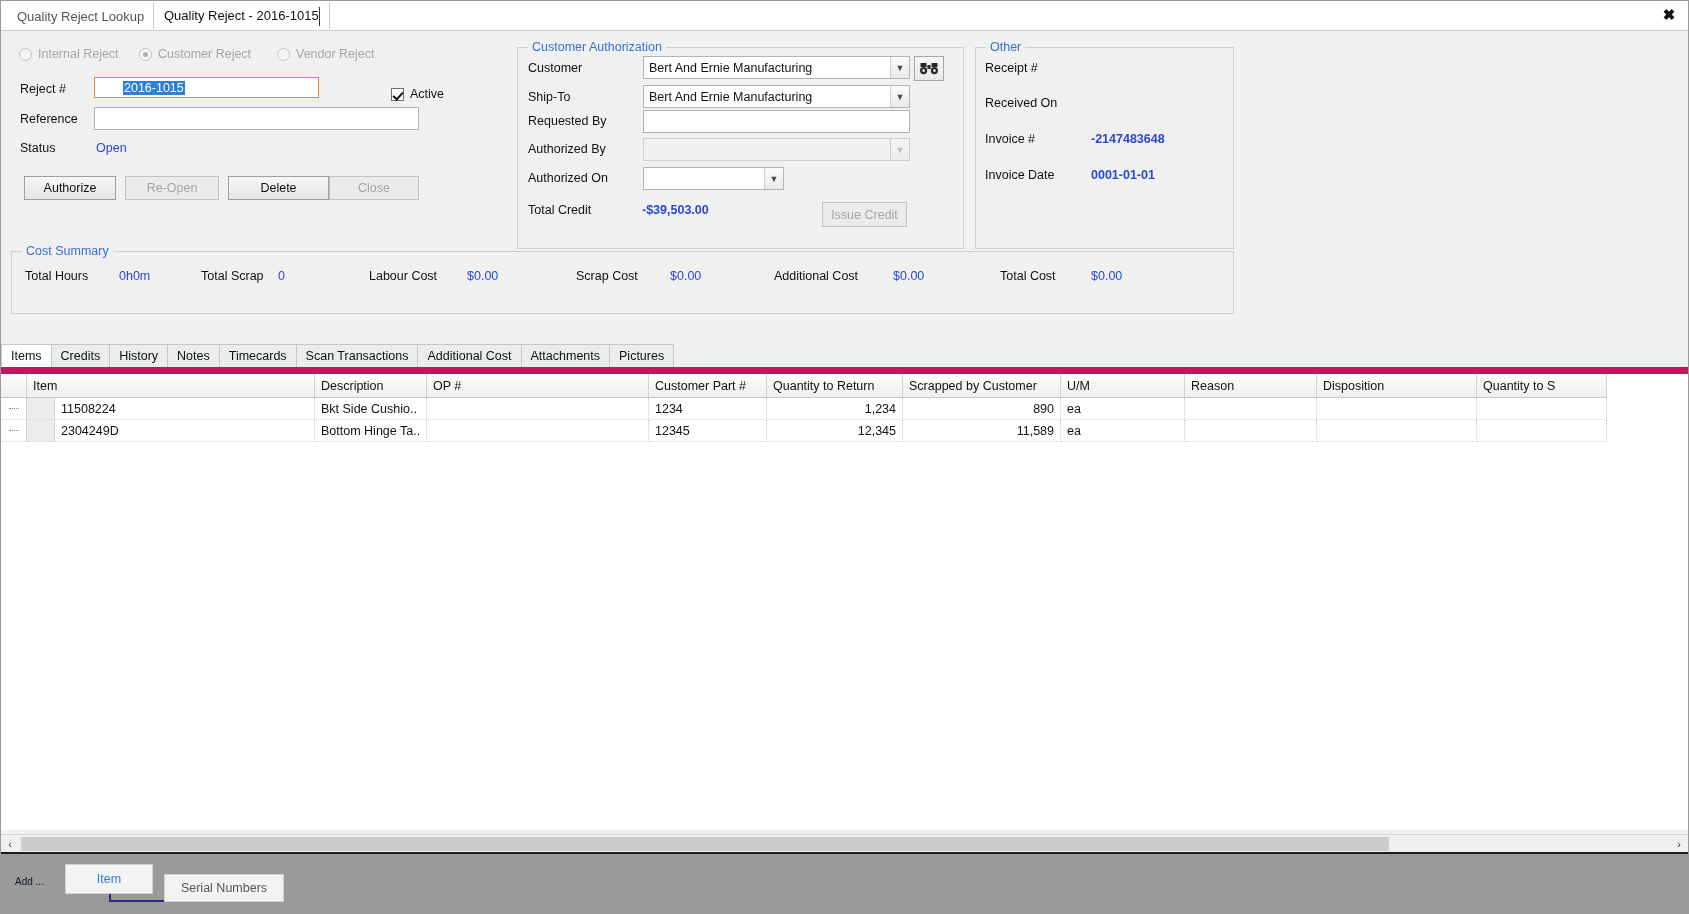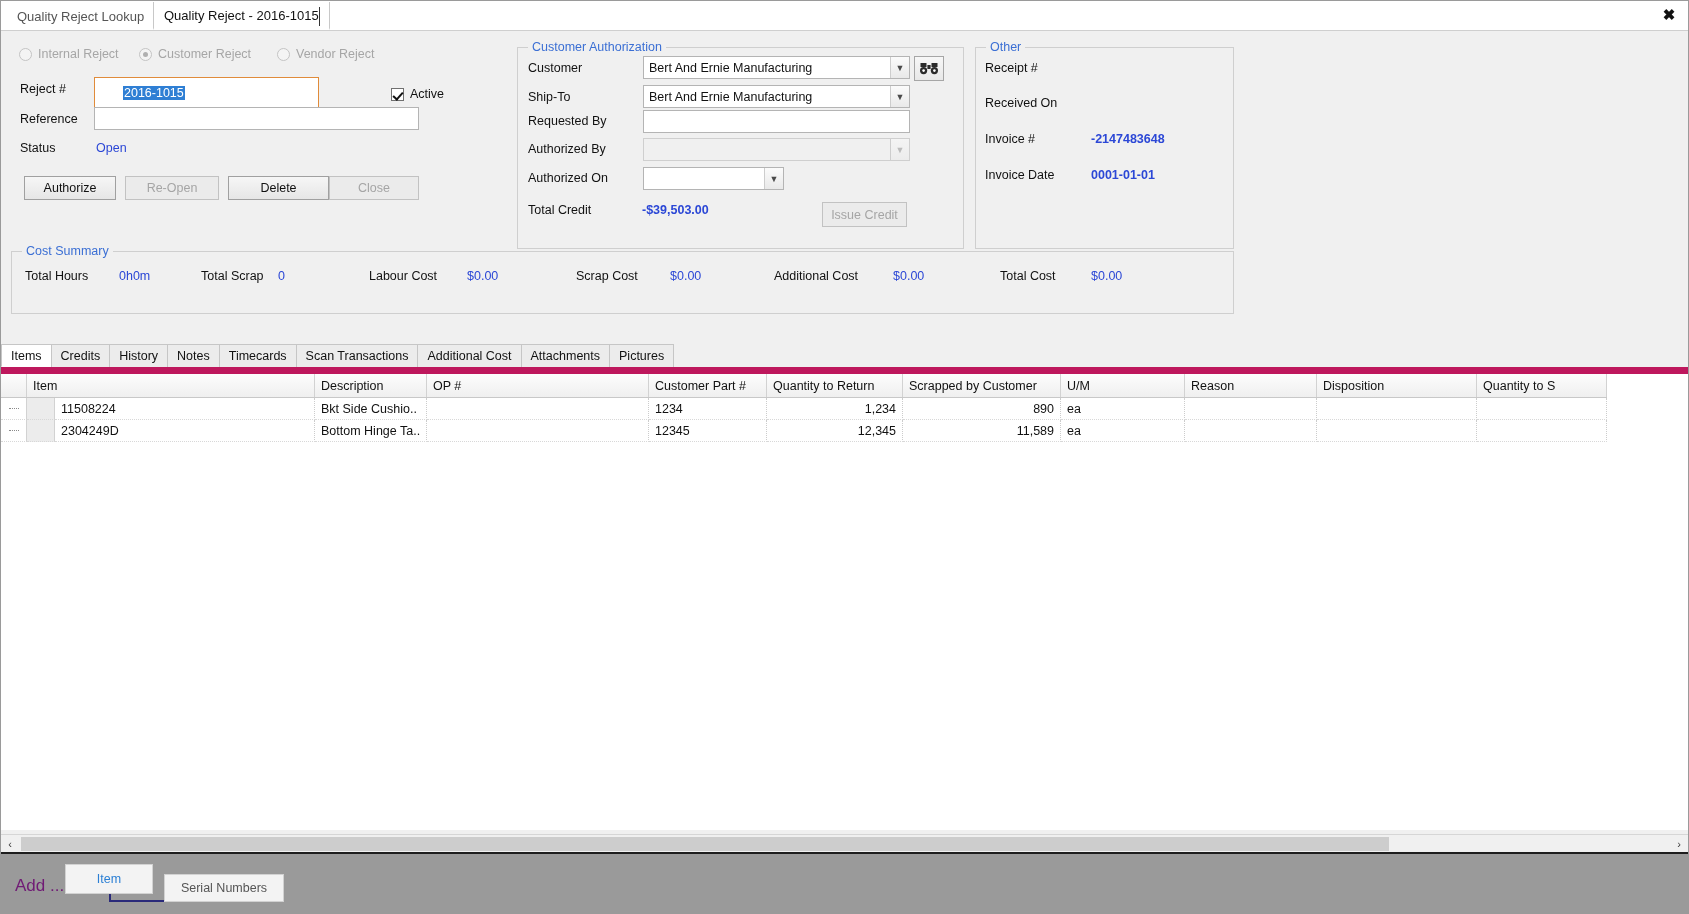--- a/index.html
+++ b/index.html
@@ -197,21 +197,21 @@
   .sbtn { width: 18px; height: 18px; display: flex; align-items: center; justify-content: center; font-size: 11px; color: #3a3a3a; cursor: pointer; }
   .sthumb { height: 14px; background: #cdcdcd; cursor: pointer; }
   .strack { flex: 1; height: 18px; background: #f0f0f0; position: relative; }
 
   
   .bottombar {
     position: absolute; left: 0; right: 0; bottom: 0; height: 61px;
     background: #9a9a9a;
     border-top: 2px solid #1d1d1d;
   }
-  .addlbl { position: absolute; left: 14px; top: 22px; color: #701a75; font-size: 17px; }
+  .addlbl { position: absolute; left: 14px; top: 22px; color: #0f172a; font-size: 10px; }
   .itembtn {
     position: absolute; left: 64px; top: 10px; width: 88px; height: 30px;
     background: #f3f3f3; border: 1px solid #d2d2d2;
     display: flex; align-items: center; justify-content: center;
     color: #2b7fd4; font-size: 12.5px; cursor: pointer;
   }
   .menuline { position: absolute; left: 108px; top: 40px; width: 58px; height: 8px; border-left: 2px solid #2a2a7a; border-bottom: 2px solid #2a2a7a; }
   .serialbtn {
     position: absolute; left: 163px; top: 20px; width: 120px; height: 28px;
     background: #f3f3f3; border: 1px solid #d2d2d2;
@@ -246,21 +246,21 @@
         <span class="dot"></span>
         <span>Customer Reject</span>
       </div>
       <div class="radio" style="left:258px;">
         <span class="dot"></span>
         <span>Vendor Reject</span>
       </div>
     </div>
 
     <div class="lbl" style="left:19px; top:50px;">Reject #</div>
-    <div class="txtin focused" style="left:93px; top:45px; width:225px; height:31px;padding-left:28px;">
+    <div class="txtin focused" style="left:93px; top:45px; width:225px; height:21px;padding-left:28px;">
       <span class="sel-text">2016-1015</span>
     </div>
 
     <div class="chk" style="left:390px; top:55px;">
       <span class="box"></span>
       <span>Active</span>
     </div>
 
     <div class="lbl" style="left:19px; top:80px;">Reference</div>
     <div class="txtin" style="left:93px; top:75px; width:325px; height:23px;">

